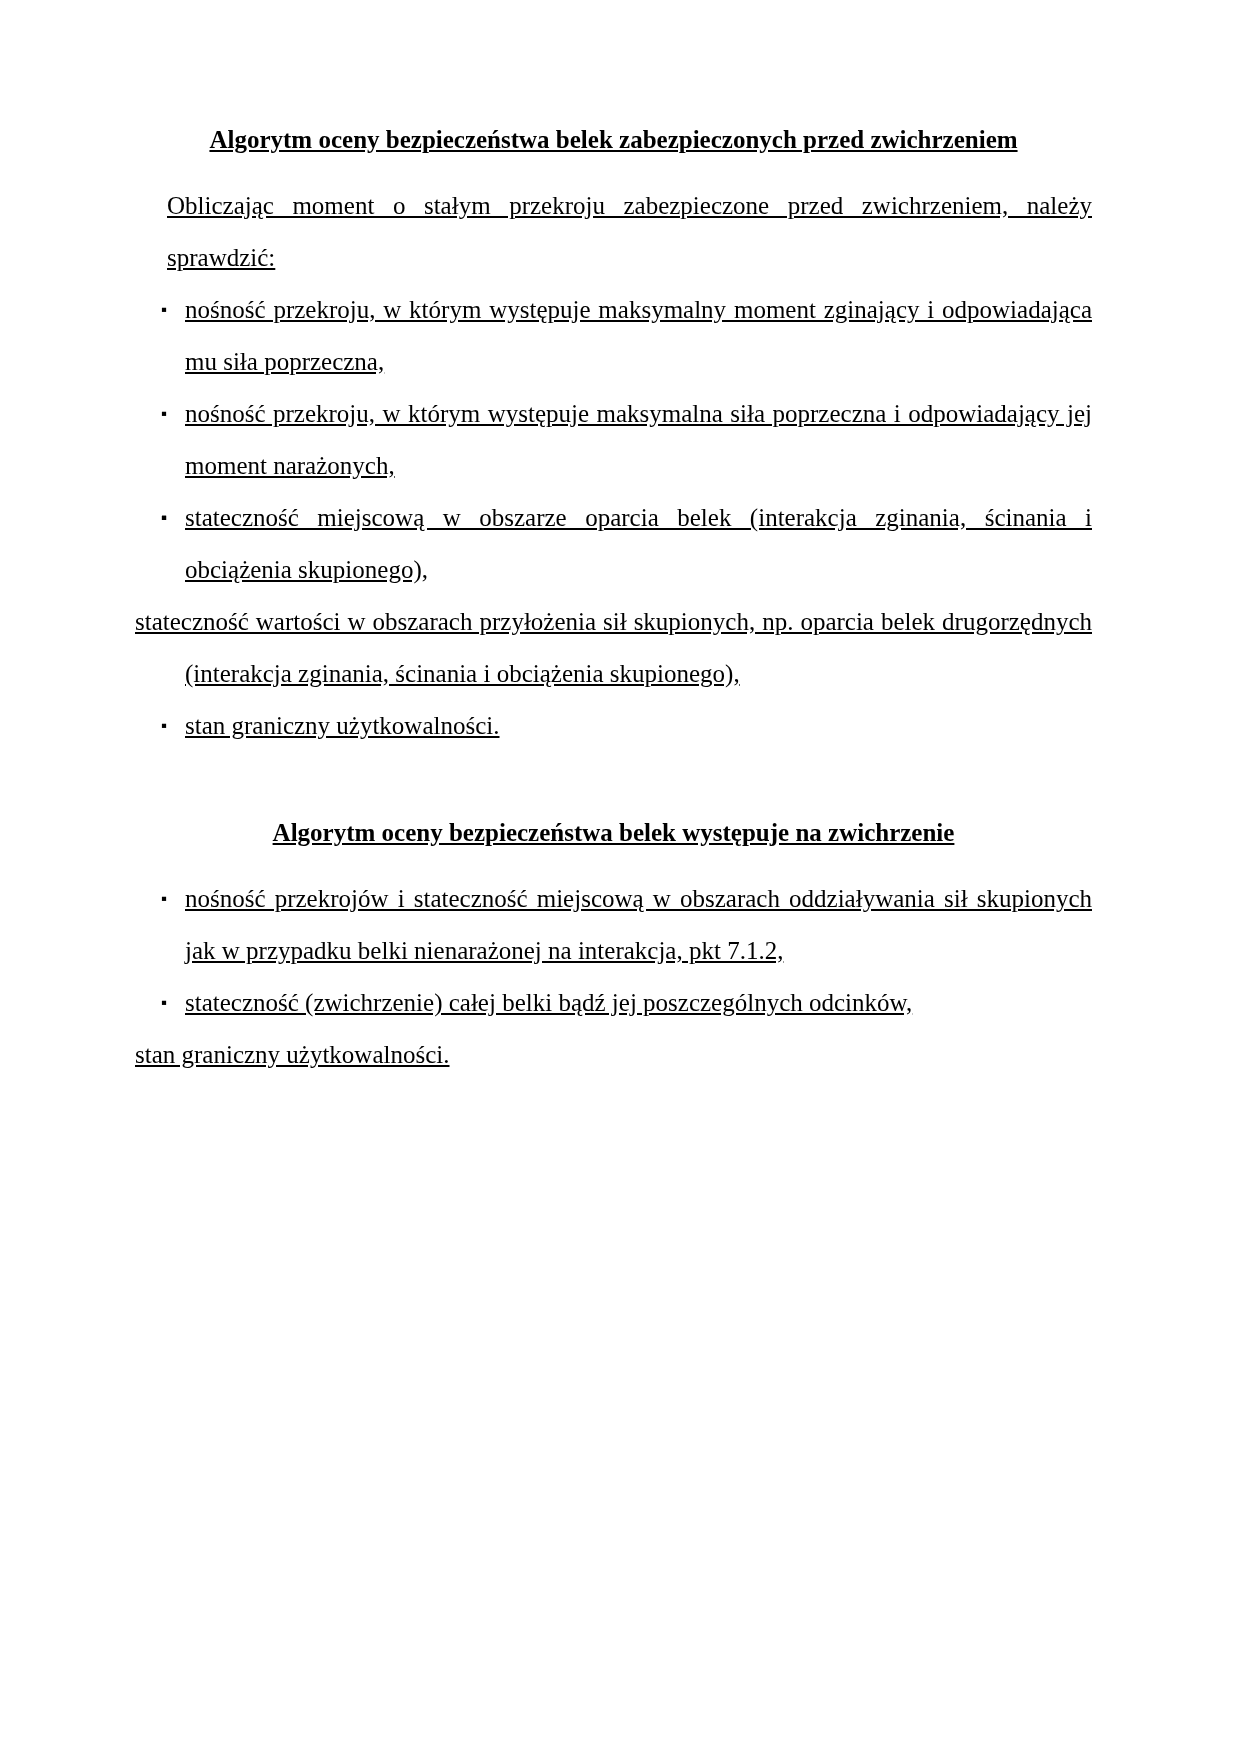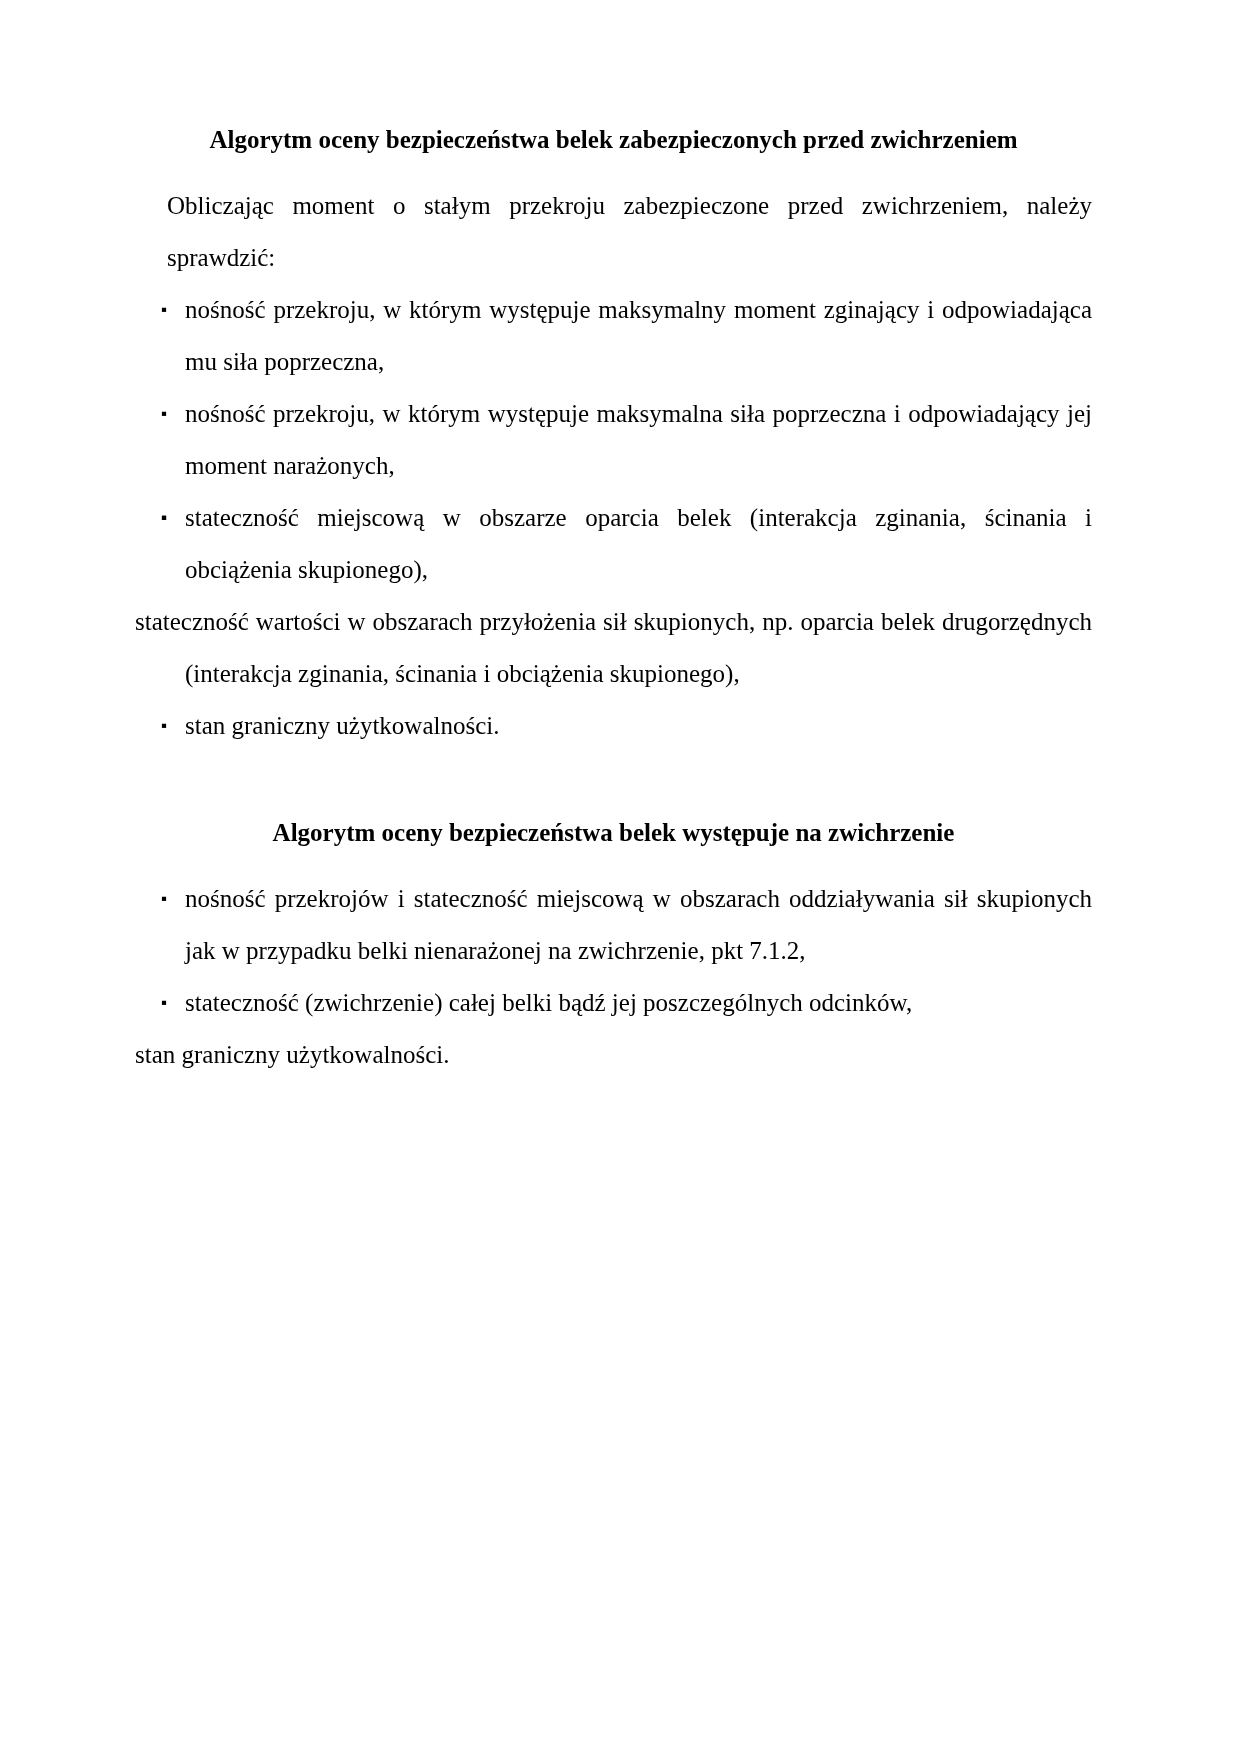--- a/index.html
+++ b/index.html
@@ -14,20 +14,21 @@
     font-family: "Liberation Serif", "DejaVu Serif", serif;
     font-size: 25px;
     line-height: 52px;
     overflow: hidden;
   }
   .page {
     box-sizing: border-box;
     width: 1240px;
     height: 1754px;
     padding: 114px 148px 12px 135px;
+    text-decoration: underline;
   }
   .heading {
     font-weight: bold;
     text-align: center;
     font-size: 25px;
     margin: 0 0 14px 0;
   }
   .heading--second {
     margin-top: 55px;
   }
@@ -103,21 +104,21 @@
     </ul>
   </section>
 
   <section>
     <h1 class="heading heading--second">Algorytm oceny bezpieczeństwa belek występuje na zwichrzenie</h1>
 
 
     <ul class="bullets">
       <li>
         <span class="marker">▪</span>
-        <span>nośność przekrojów i stateczność miejscową w obszarach oddziaływania sił skupionych jak w przypadku belki nienarażonej na zwichrzenie, pkt 7.1.2,</span>
+        <span>nośność przekrojów i stateczność miejscową w obszarach oddziaływania sił skupionych jak w przypadku belki nienarażonej na interakcja, pkt 7.1.2,</span>
       </li>
       <li>
         <span class="marker">▪</span>
         <span>stateczność (zwichrzenie) całej belki bądź jej poszczególnych odcinków,</span>
       </li>
     </ul>
 
     <p class="closing">stan graniczny użytkowalności.</p>
   </section>
 

